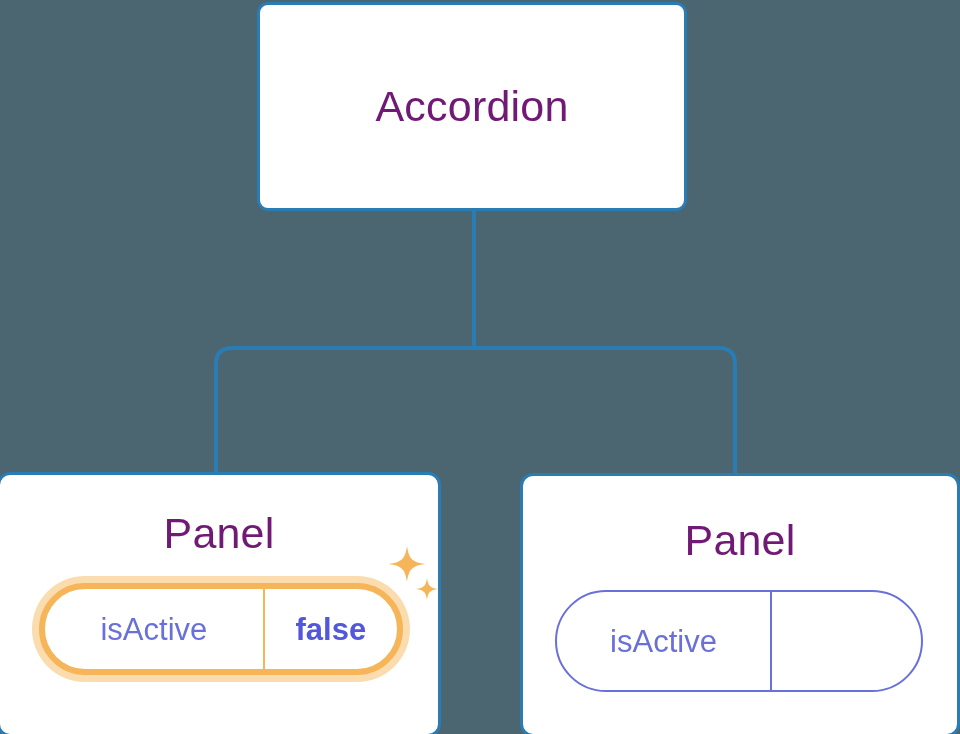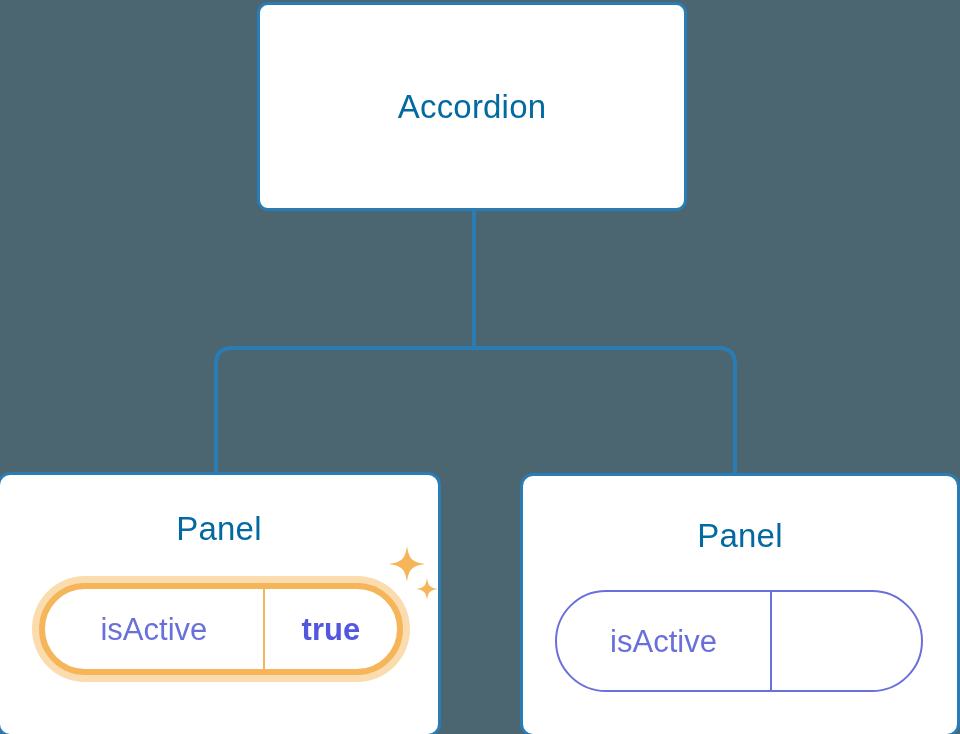--- a/index.html
+++ b/index.html
@@ -34,22 +34,22 @@
     position: absolute;
     box-sizing: border-box;
     background: #ffffff;
     border: 3px solid #2a7cb4;
     border-radius: 11px;
     display: flex;
     flex-direction: column;
     align-items: center;
   }
   .node-title {
-    color: #0369a1;
-    font-size: 33px;
+    color: #701a75;
+    font-size: 43px;
     font-weight: 400;
     letter-spacing: 0.2px;
     line-height: 1;
     white-space: nowrap;
   }
 
   
   #node-accordion {
     left: 257px;
     top: 2px;
@@ -173,21 +173,21 @@
     <div class="node-title">Accordion</div>
   </div>
 
   <div class="node" id="node-panel-left">
     <div class="node-title">Panel</div>
   </div>
 
   <div class="pill-wrap-highlight" style="left:32px; top:576px; width:378px; height:106px;">
     <div class="pill-highlight">
       <div class="pill-key">isActive</div>
-      <div class="pill-val">true</div>
+      <div class="pill-val">false</div>
     </div>
   </div>
 
   <svg class="sparkles" style="left:386px; top:543px; width:56px; height:62px;" viewBox="0 0 56 62" aria-hidden="true">
     <path d="M21,3 C23,16 26,19 39,21 C26,23 23,26 21,39 C19,26 16,23 3,21 C16,19 19,16 21,3 Z" fill="#f6b559"></path>
     <path d="M41,35 C42.2,43 44,44.8 52,46 C44,47.2 42.2,49 41,57 C39.8,49 38,47.2 30,46 C38,44.8 39.8,43 41,35 Z" fill="#f6b559"></path>
   </svg>
 
   <div class="node" id="node-panel-right">
     <div class="node-title">Panel</div>

